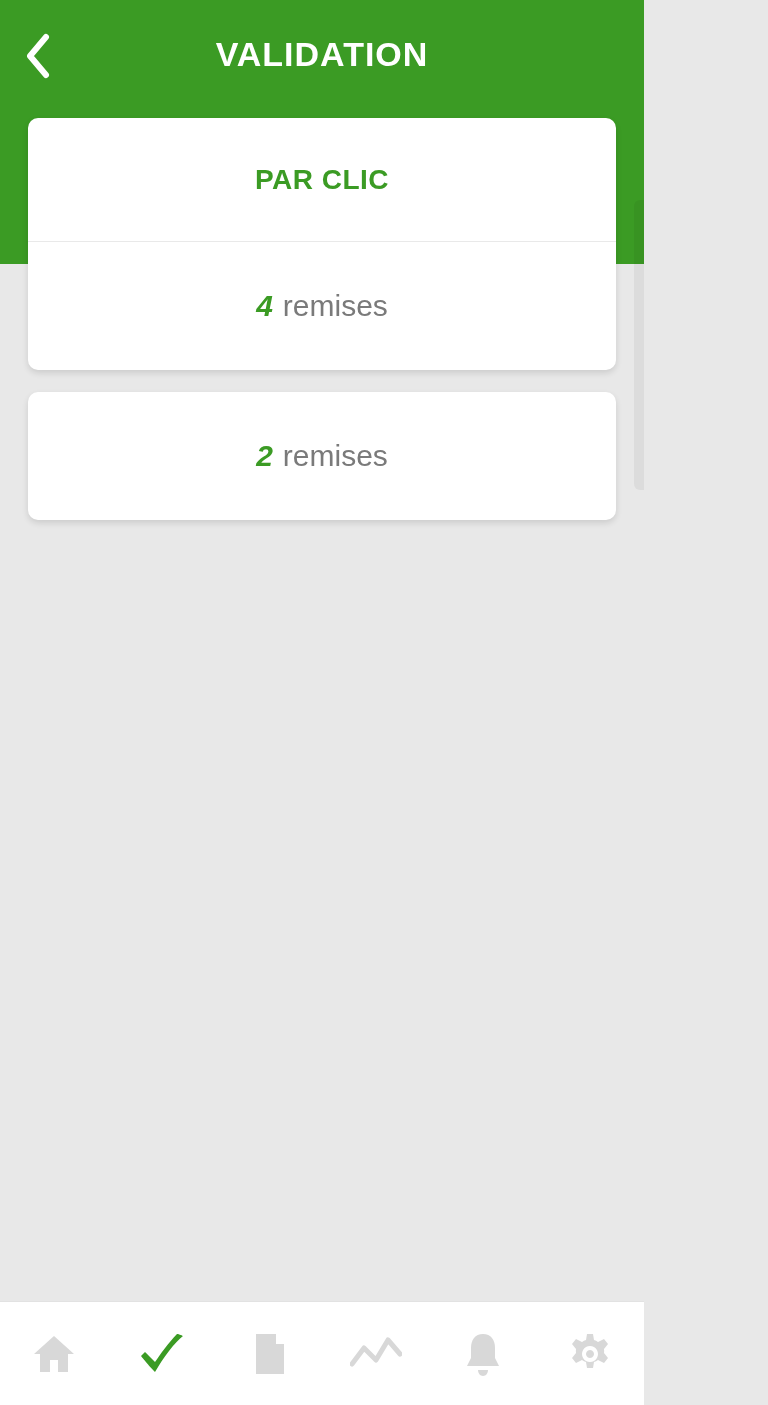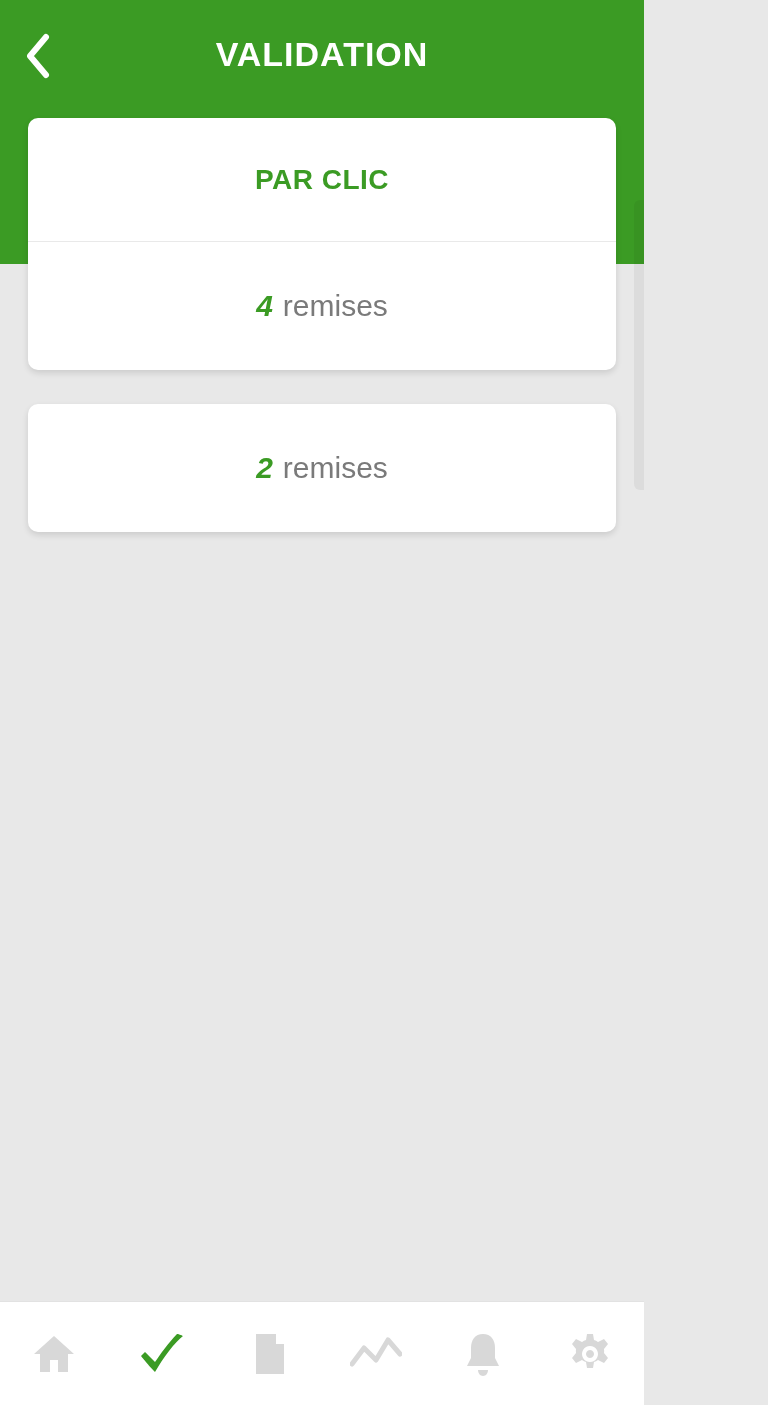--- a/index.html
+++ b/index.html
@@ -41,21 +41,21 @@
     top: 118px;
     left: 0;
     right: 0;
     padding: 0 28px;
   }
 
   .card {
     background: #ffffff;
     border-radius: 10px;
     box-shadow: 0 3px 6px rgba(0,0,0,0.12);
-    margin-bottom: 34px;
+    margin-bottom: 22px;
     overflow: hidden;
   }
   .card-title {
     height: 124px;
     display: flex;
     align-items: center;
     justify-content: center;
     color: #3b9b24;
     font-size: 28px;
     font-weight: 700;

